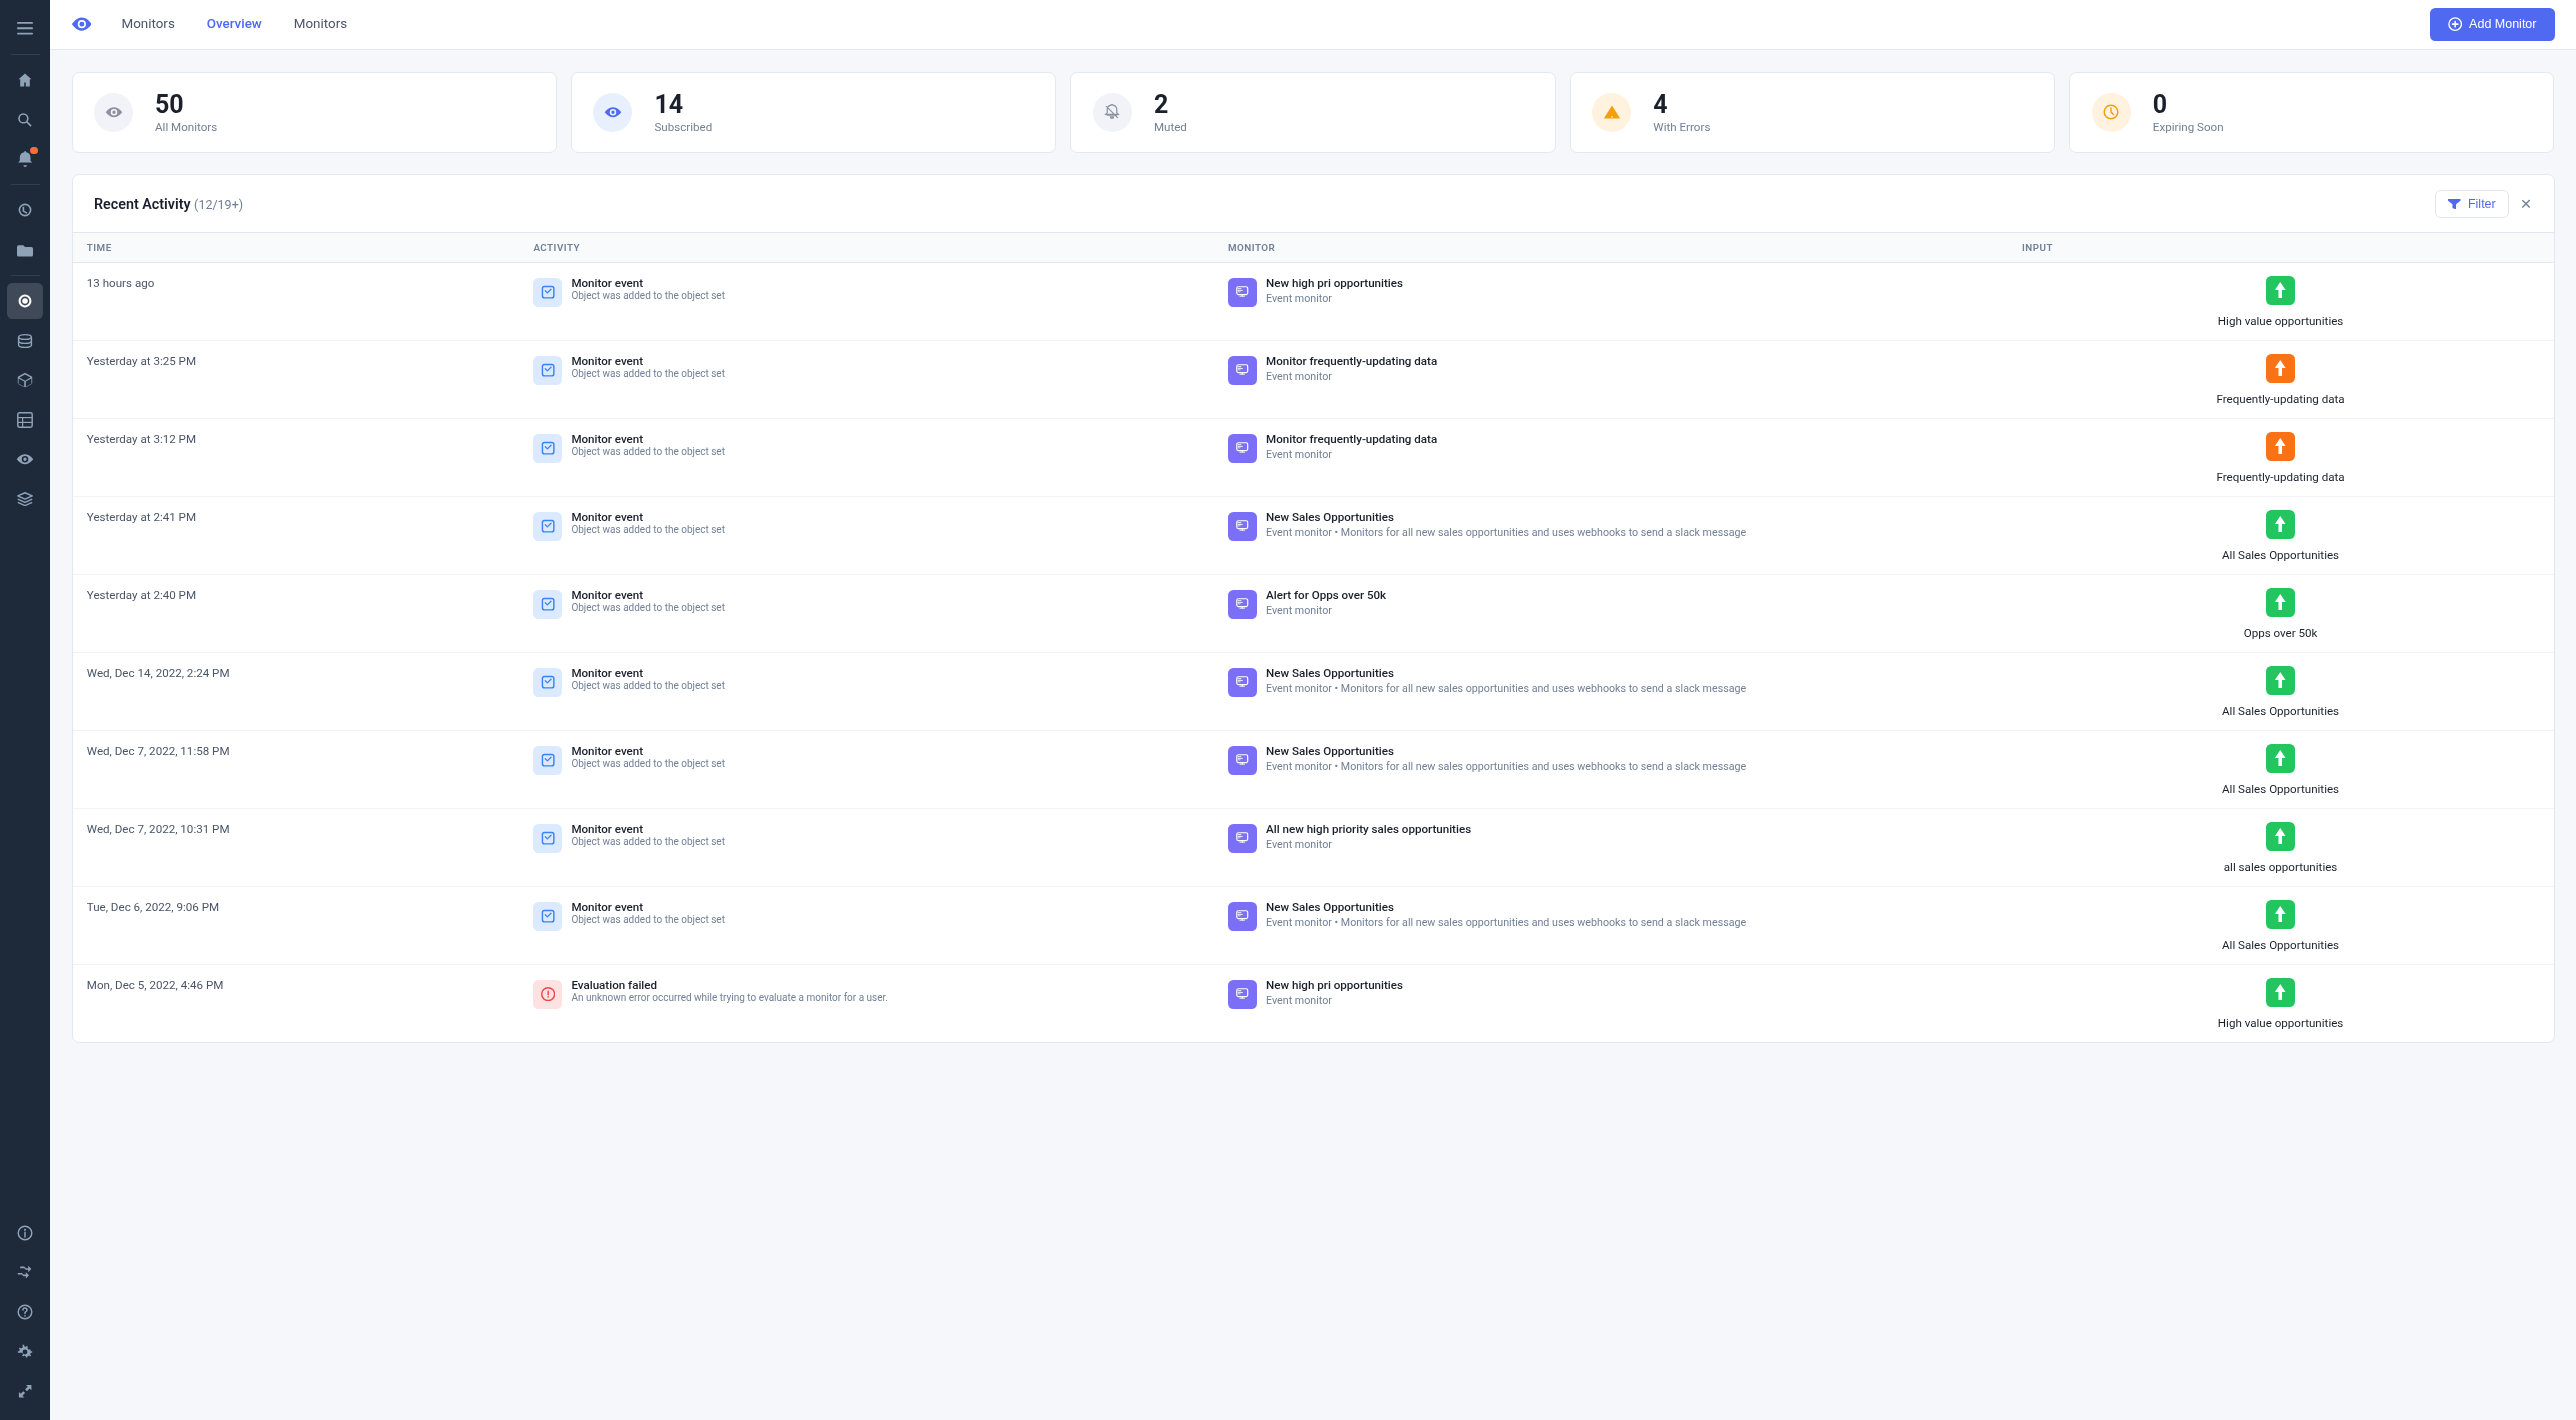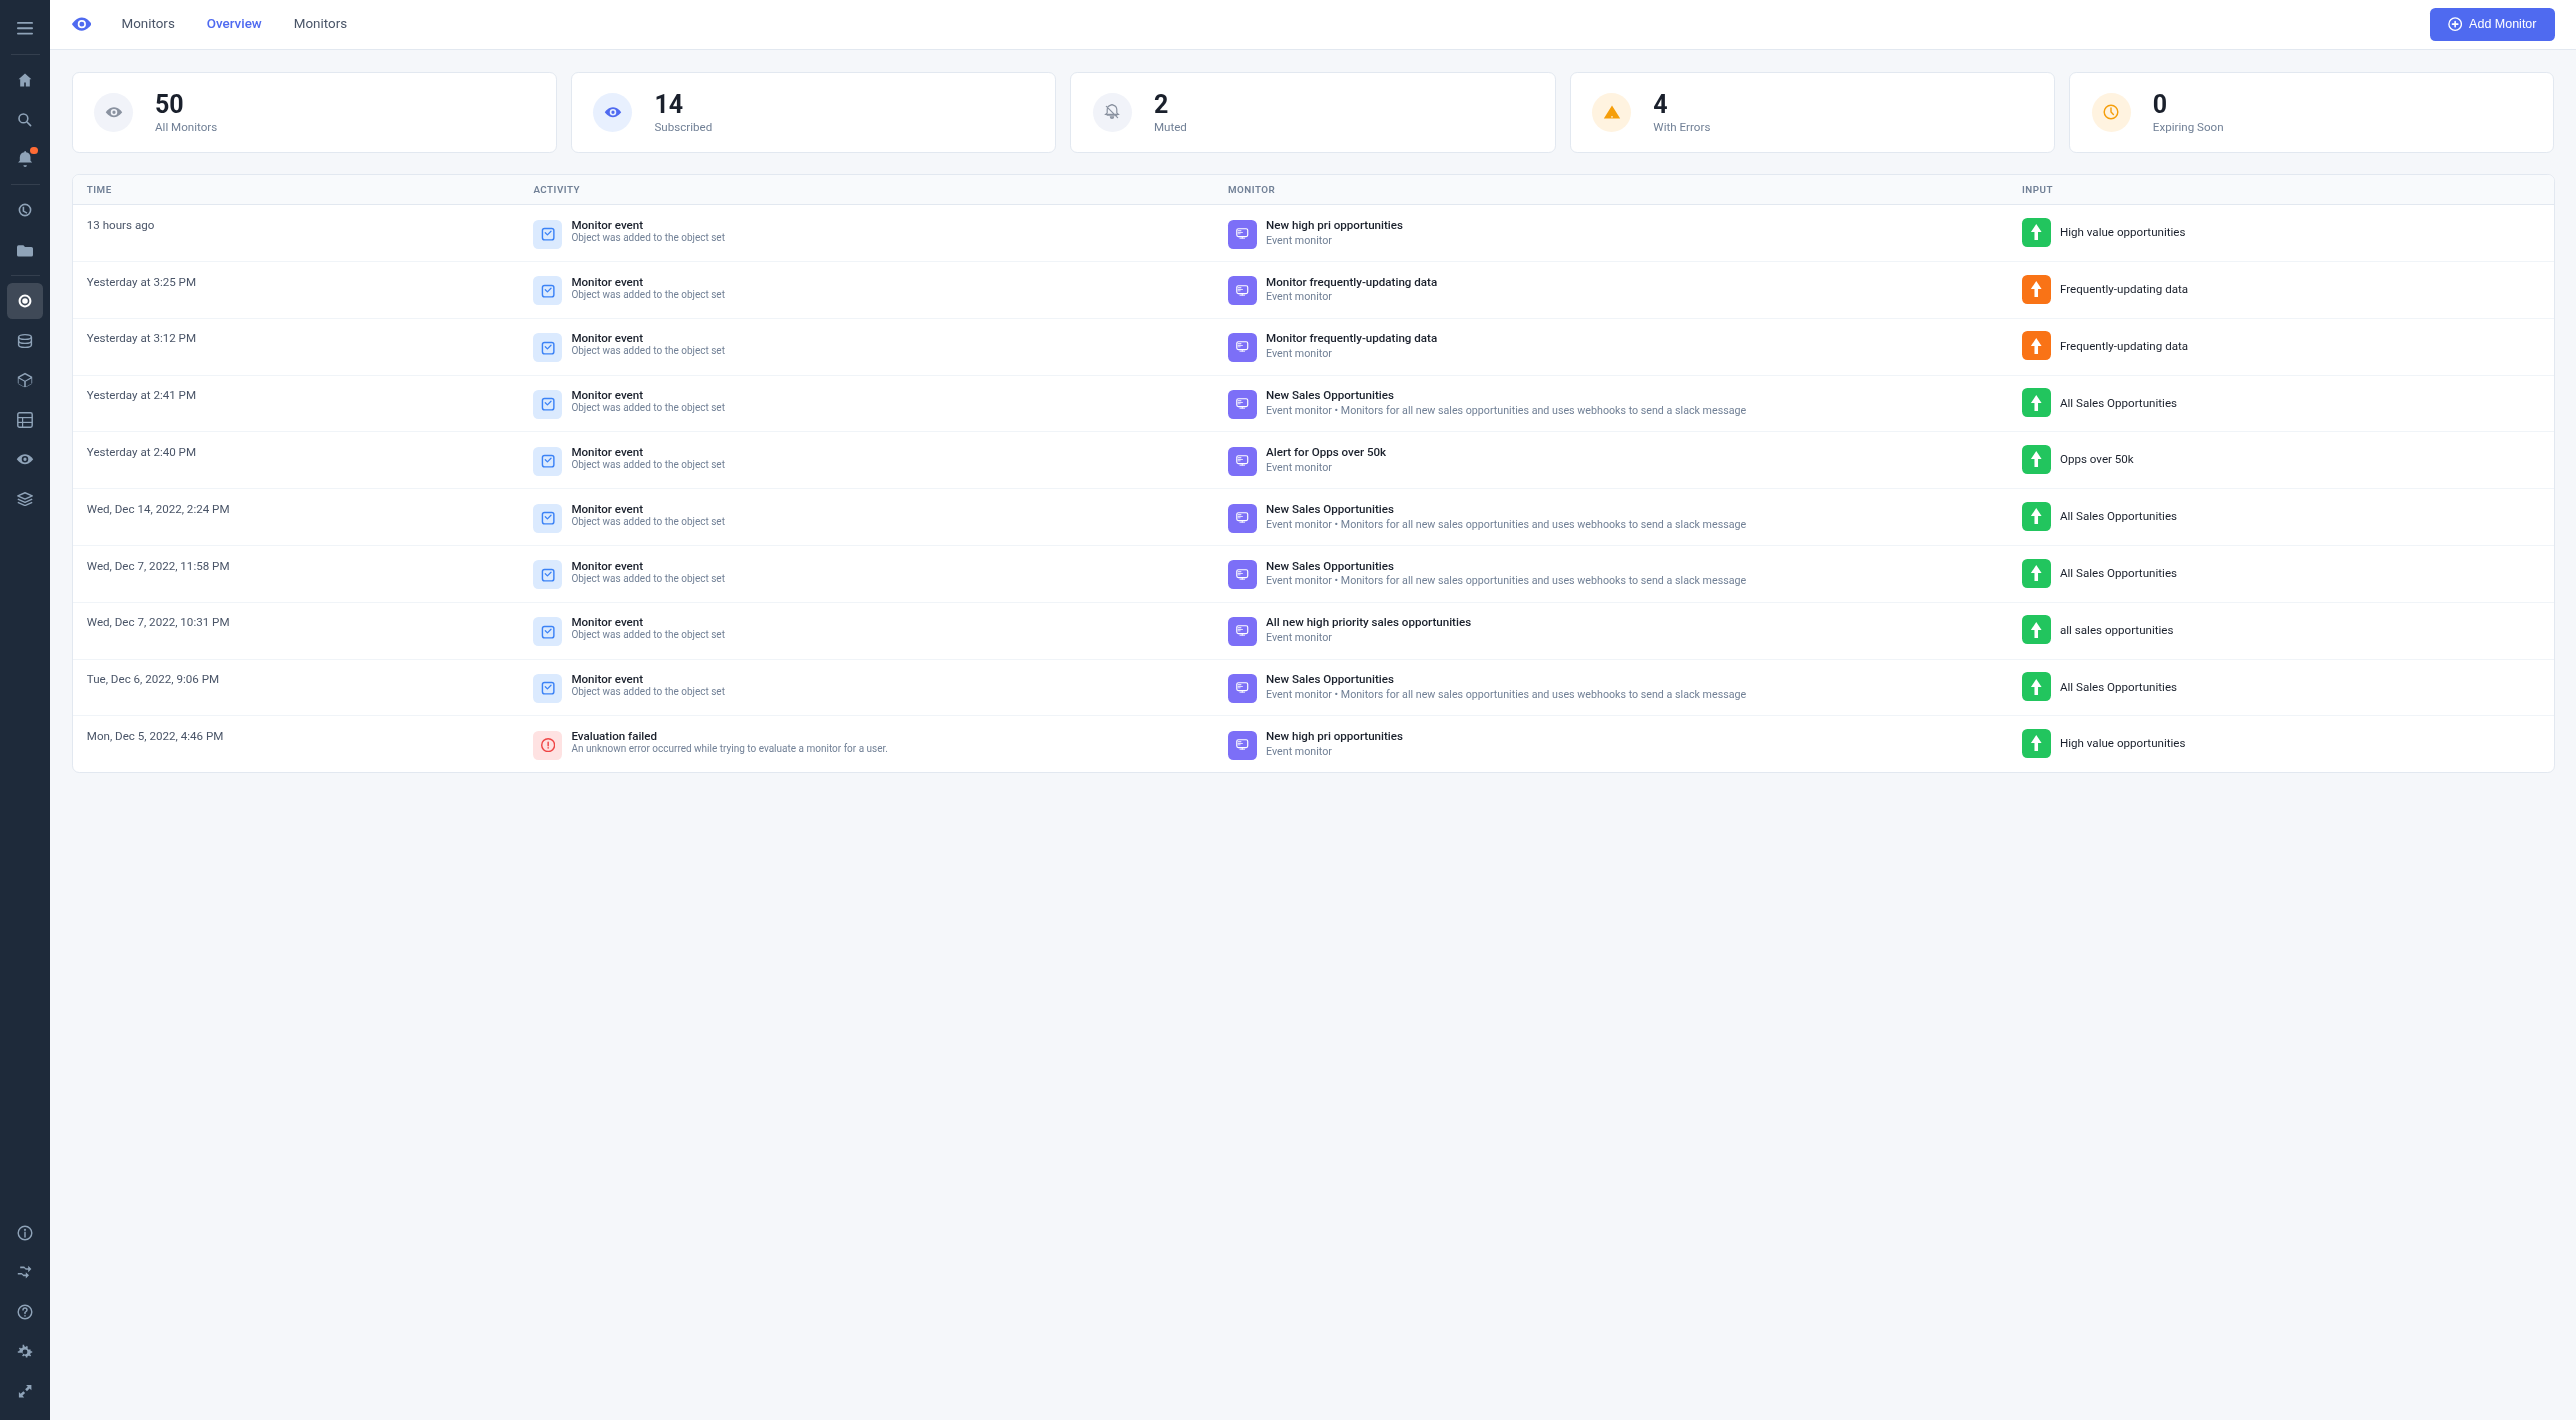--- a/index.html
+++ b/index.html
@@ -206,21 +206,21 @@
       background: #7c6ff7;
       display: flex; align-items: center; justify-content: center;
       flex-shrink: 0;
       font-size: 12.5px;
       color: #fff;
       margin-top: 1.8px;
     }
     .monitor-name { font-size: 11.6px; font-weight: 500; color: #1a202c; }
     .monitor-type { font-size: 10.7px; color: #718096; margin-top: 1.8px; }
 
-    .input-cell { display: flex; align-items: center; gap: 9px; }
+    .input-cell { display: flex; align-items: center; gap: 9px; flex-direction: column; }
     .input-icon {
       width: 29px; height: 29px;
       border-radius: 5.4px;
       background: #22c55e;
       display: flex; align-items: center; justify-content: center;
       font-size: 12.5px;
       color: #fff;
       flex-shrink: 0;
     }
     .input-icon.orange { background: #f97316; }
@@ -428,20 +428,35 @@
           </svg>
         </div>
         <div class="stat-info">
           <span class="stat-number">0</span>
           <span class="stat-label">Expiring Soon</span>
         </div>
       </div>
     </div>
 
     <div class="activity-section">
+      <div class="activity-header">
+        <div>
+          <span class="activity-title">Recent Activity</span>
+          <span class="activity-count">(12/19+)</span>
+        </div>
+        <div style="display:flex;align-items:center;gap:7.2px;">
+          <button class="filter-btn">
+            <svg width="12.5" height="10.7" viewBox="0 0 14 12" fill="#4f6af0">
+                <path d="M0 0h14v2L9 6v6l-4-2V6L0 2V0z"></path>
+              </svg>
+            <span>Filter</span>
+          </button>
+          <span class="filter-close">✕</span>
+        </div>
+      </div>
       <table class="activity-table">
         <thead>
           <tr>
             <th class="col-time">TIME</th>
             <th class="col-activity">ACTIVITY</th>
             <th class="col-monitor">MONITOR</th>
             <th class="col-input">INPUT</th>
           </tr>
         </thead>
         <tbody id="activity-tbody">

